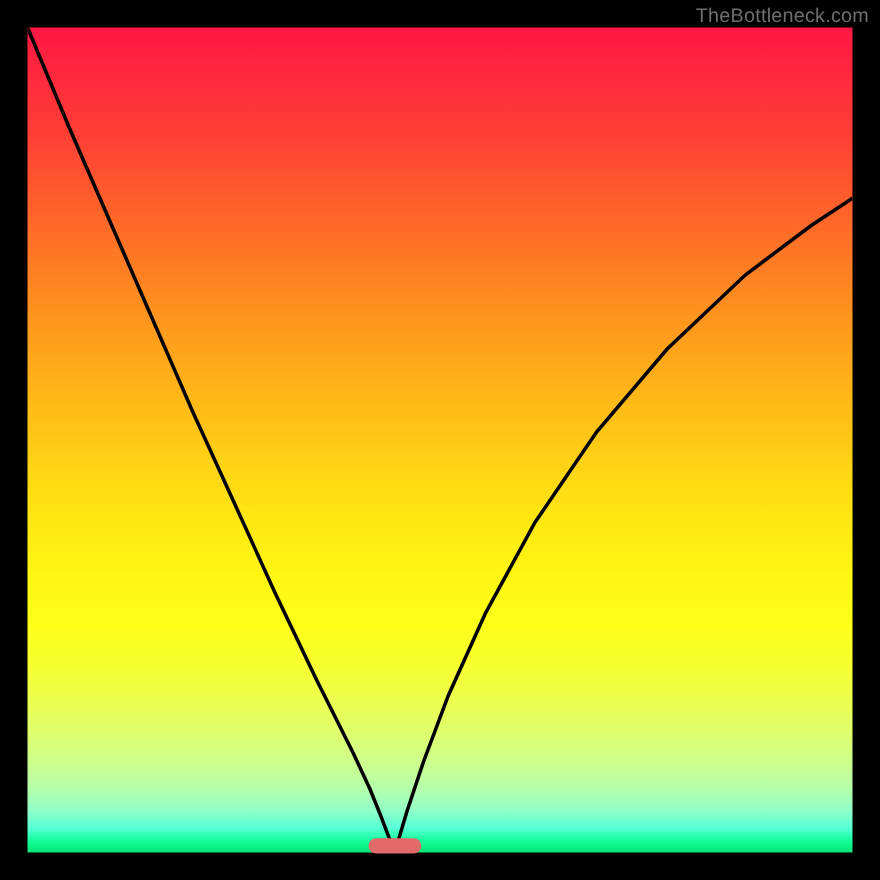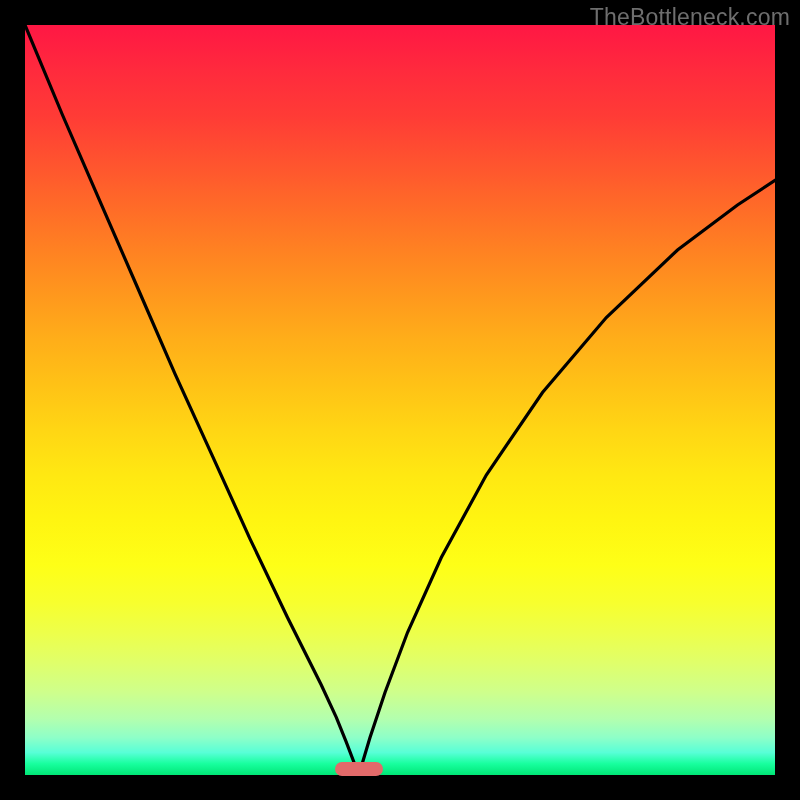--- a/index.html
+++ b/index.html
@@ -46,21 +46,21 @@
       #58ffd7 97%,
       #18ff9e 98.5%,
       #00e676 100%
     );
   }
   .watermark {
     position: absolute;
     top: 4px;
     right: 10px;
     color: #6e6e6e;
-    font-size: 23px;
+    font-size: 18px;
     font-weight: 500;
     letter-spacing: 0.2px;
     pointer-events: none;
   }
   .curves {
     position: absolute;
     inset: 0;
     width: 750px;
     height: 750px;
     pointer-events: none;

